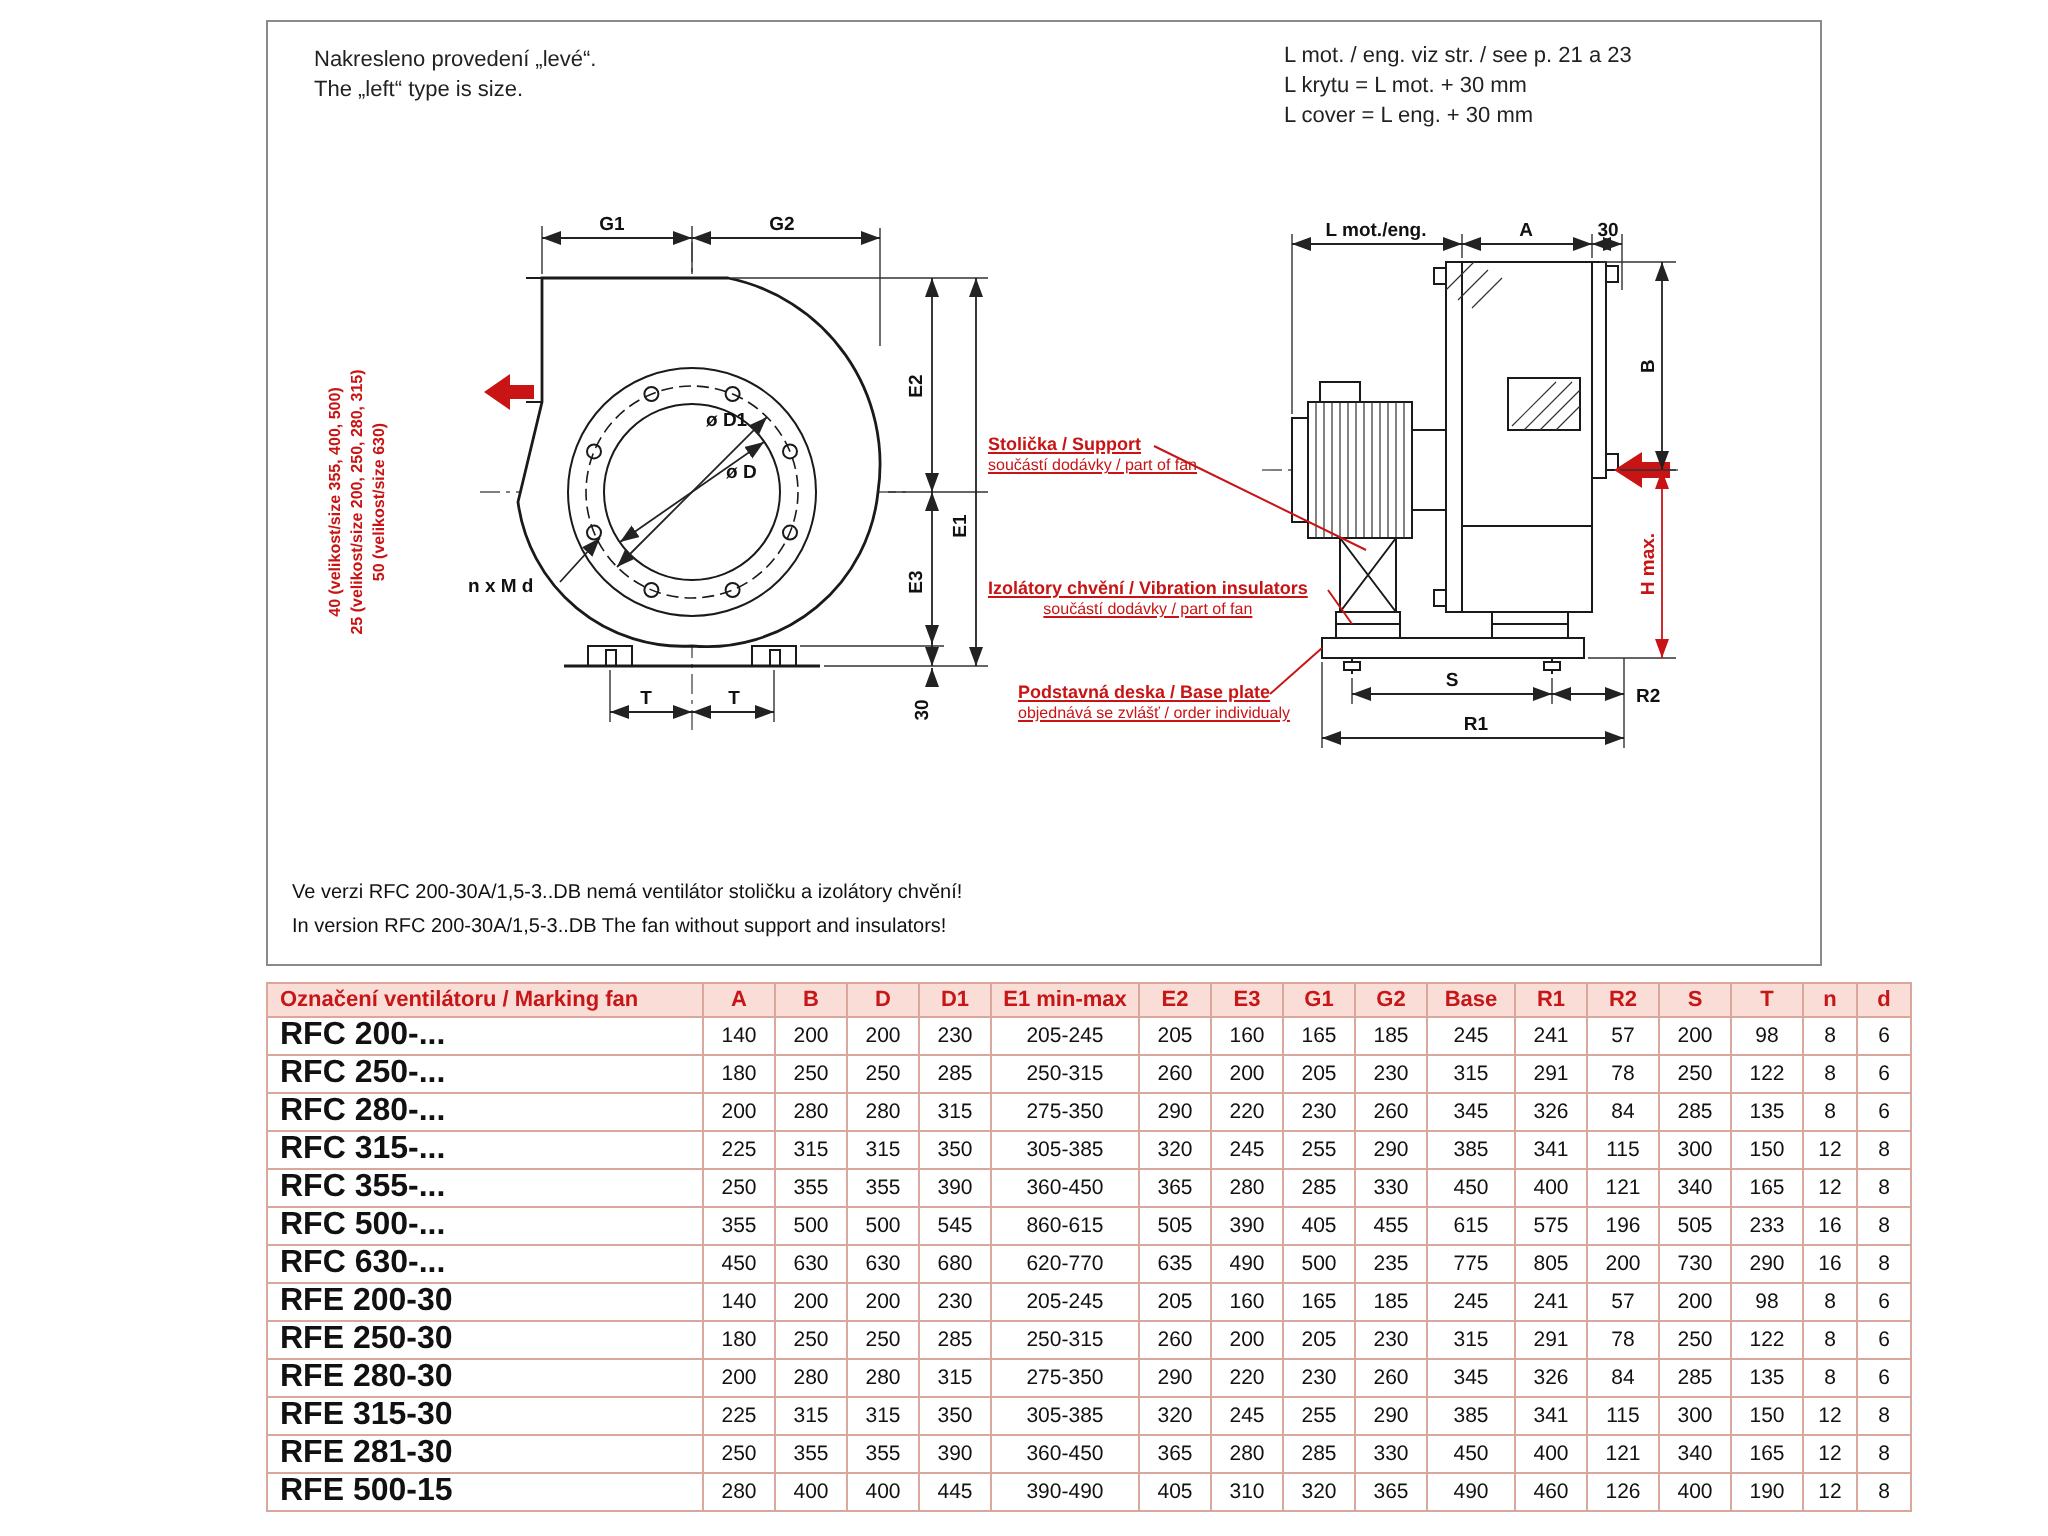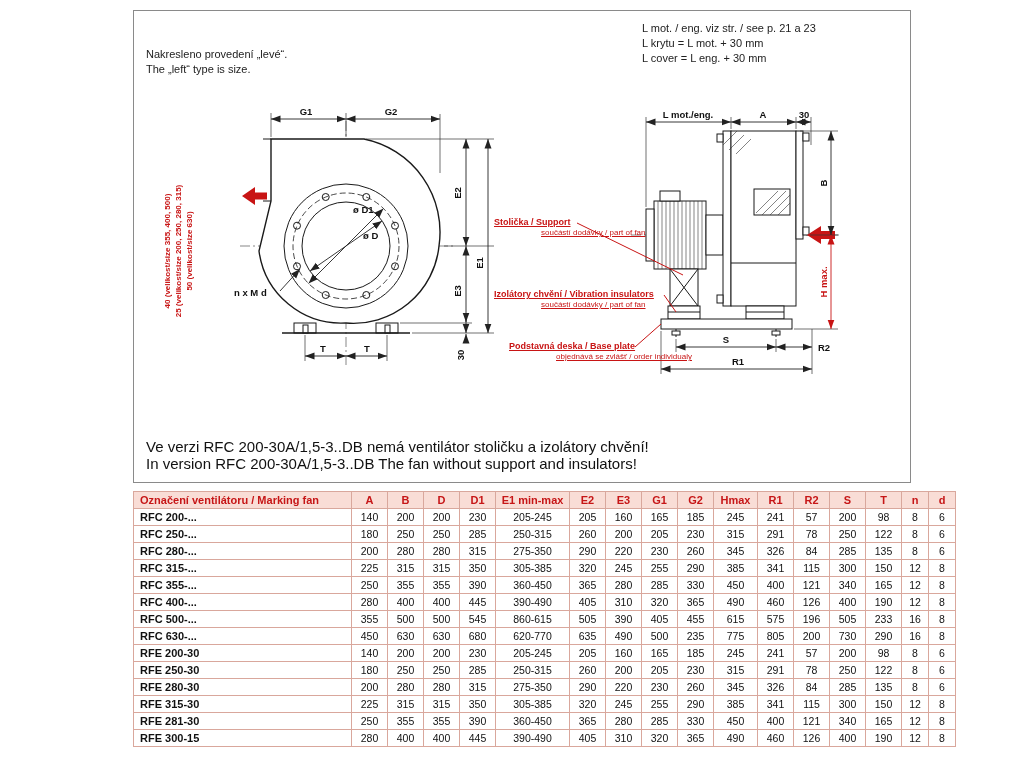--- a/index.html
+++ b/index.html
@@ -8,26 +8,26 @@
     --tbl-head-bg:#f9ddd6;
     --tbl-head-fg:#c61617;
   }
   html,body{margin:0;padding:0;background:#fff;}
   .sheet{position:relative;width:1024px;height:768px;background:#fff;
          font-family:"Liberation Sans",sans-serif;overflow:hidden;}
   .draw-box{position:absolute;left:133px;top:10px;width:776px;height:471px;
             border:1px solid #8a8a8a;background:#fff;}
   .draw-box svg{position:absolute;left:0;top:0;}
   .note{position:absolute;font-size:11px;color:#222;line-height:15px;}
-  .note-left{left:12px;top:12px;margin-top:24px;}
+  .note-left{left:23px;top:12px;}
   .note-right{left:508px;top:10px;}
-  .warning{position:absolute;left:12px;top:427px;font-size:15px;color:#111;line-height:17px;}
+  .warning{position:absolute;left:12px;top:427px;font-size:10px;color:#111;line-height:17px;}
   .callout{position:absolute;color:var(--accent);text-decoration:underline;}
   .co-title{font-size:9px;font-weight:bold;line-height:11px;white-space:nowrap;}
-  .co-sub{font-size:8px;line-height:10px;white-space:nowrap;margin-left:47px;}
+  .co-sub{font-size:8px;line-height:10px;white-space:nowrap;}
 
   
   .ln{stroke:#1a1a1a;stroke-width:1;fill:none;}
   .ln2{stroke:#1a1a1a;stroke-width:1.6;fill:none;}
   .body{stroke:#1a1a1a;stroke-width:1.4;fill:#ffffff;}
   .wrect{fill:#ffffff;stroke:#1a1a1a;stroke-width:1;}
   .lnD{stroke:#1a1a1a;stroke-width:0.8;fill:none;stroke-dasharray:6 3;}
   .cl{stroke:#555;stroke-width:0.7;fill:none;stroke-dasharray:10 3 2 3;}
   .ext{stroke:#333;stroke-width:0.7;fill:none;}
   .dim{stroke:#222;stroke-width:0.9;fill:none;}
@@ -41,21 +41,21 @@
 
   
   .table-wrap{position:absolute;left:133px;top:491px;}
   .dim-table{border-collapse:collapse;table-layout:fixed;width:822px;}
   .dim-table th,.dim-table td{border:1px solid var(--tbl-border);height:16px;
       text-align:center;font-size:10.5px;padding:0 2px;color:#111;
       overflow:hidden;white-space:nowrap;font-family:"Liberation Sans",sans-serif;}
   .dim-table th{background:var(--tbl-head-bg);color:var(--tbl-head-fg);
       font-weight:bold;font-size:11px;}
   .dim-table th.name-col{text-align:left;padding-left:6px;}
-  .dim-table td.name-cell{text-align:left;padding-left:6px;font-weight:bold;font-size:11px;}
+  .dim-table td.name-cell{text-align:left;padding-left:6px;font-weight:bold;font-size:16px;}
 </style>
 </head>
 <body>
 
 <div class="sheet">
 
   <div class="draw-box">
 
     <svg width="776" height="471" viewBox="0 0 776 471">
       <defs>
@@ -215,21 +215,21 @@
     <div class="note note-right">
       <div>L mot. / eng. viz str. / see p. 21 a 23</div>
       <div>L krytu = L mot. + 30 mm</div>
       <div>L cover = L eng. + 30 mm</div>
     </div>
 
     <div class="callout" style="left:360px;top:206px;">
       <div class="co-title">Stolička / Support</div>
       <div class="co-sub">součástí dodávky / part of fan</div>
     </div>
-    <div class="callout" style="left:360px;top:278px;">
+    <div class="callout" style="left:360px;top:278px;text-align:center;">
       <div class="co-title">Izolátory chvění / Vibration insulators</div>
       <div class="co-sub">součástí dodávky / part of fan</div>
     </div>
     <div class="callout" style="left:375px;top:330px;">
       <div class="co-title">Podstavná deska / Base plate</div>
       <div class="co-sub">objednává se zvlášť / order individualy</div>
     </div>
 
     <div class="warning">
       <div>Ve verzi RFC 200-30A/1,5-3..DB nemá ventilátor stoličku a izolátory chvění!</div>
@@ -263,21 +263,21 @@
             <th class="name-col">Označení ventilátoru / Marking fan</th>
             <th>A</th>
             <th>B</th>
             <th>D</th>
             <th>D1</th>
             <th>E1 min-max</th>
             <th>E2</th>
             <th>E3</th>
             <th>G1</th>
             <th>G2</th>
-            <th>Hmax</th>
+            <th>Base</th>
             <th>R1</th>
             <th>R2</th>
             <th>S</th>
             <th>T</th>
             <th>n</th>
             <th>d</th>
           </tr>
         </thead>
       <tbody id="table-body">
           <tr>
@@ -365,39 +365,20 @@
             <td>360-450</td>
             <td>365</td>
             <td>280</td>
             <td>285</td>
             <td>330</td>
             <td>450</td>
             <td>400</td>
             <td>121</td>
             <td>340</td>
             <td>165</td>
-            <td>12</td>
-            <td>8</td>
-          </tr>
-          <tr>
-            <td class="name-cell">RFC 400-...</td>
-            <td>280</td>
-            <td>400</td>
-            <td>400</td>
-            <td>445</td>
-            <td>390-490</td>
-            <td>405</td>
-            <td>310</td>
-            <td>320</td>
-            <td>365</td>
-            <td>490</td>
-            <td>460</td>
-            <td>126</td>
-            <td>400</td>
-            <td>190</td>
             <td>12</td>
             <td>8</td>
           </tr>
           <tr>
             <td class="name-cell">RFC 500-...</td>
             <td>355</td>
             <td>500</td>
             <td>500</td>
             <td>545</td>
             <td>860-615</td>
@@ -521,21 +502,21 @@
             <td>330</td>
             <td>450</td>
             <td>400</td>
             <td>121</td>
             <td>340</td>
             <td>165</td>
             <td>12</td>
             <td>8</td>
           </tr>
           <tr>
-            <td class="name-cell">RFE 300-15</td>
+            <td class="name-cell">RFE 500-15</td>
             <td>280</td>
             <td>400</td>
             <td>400</td>
             <td>445</td>
             <td>390-490</td>
             <td>405</td>
             <td>310</td>
             <td>320</td>
             <td>365</td>
             <td>490</td>

